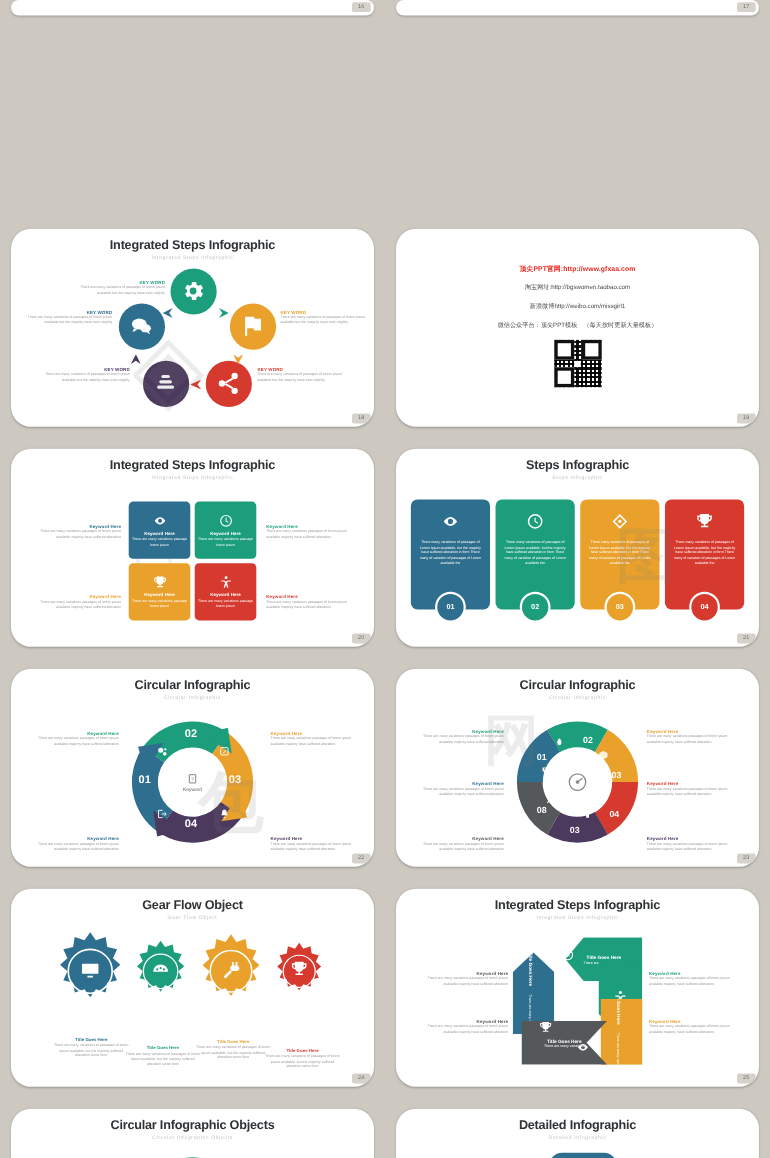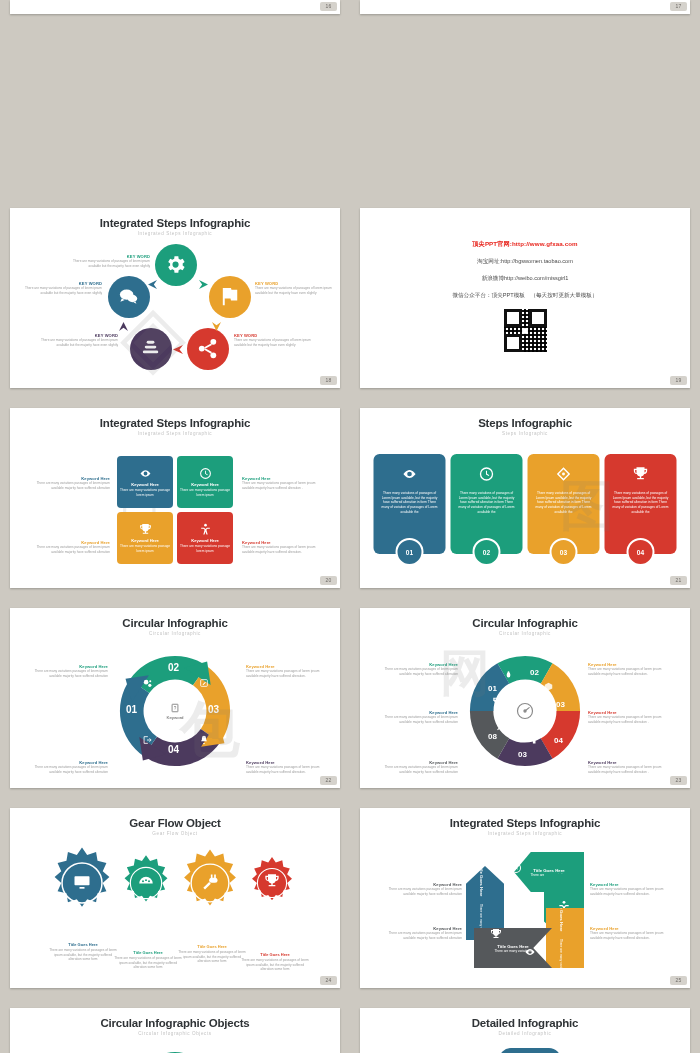--- a/index.html
+++ b/index.html
@@ -16,20 +16,21 @@
     grid-auto-rows:200px;
     box-sizing:border-box;
   }
   .cell{position:relative;box-sizing:border-box;padding:8px 10px 12px 10px;}
   .slide{
     position:relative;width:100%;height:100%;
     background:#ffffff;
     box-shadow:0 1px 2px rgba(0,0,0,.25);
     box-sizing:border-box;
     overflow:hidden;
+    border-radius:18px;
   }
   .badge{
     position:absolute;right:3px;bottom:3px;
     min-width:13px;height:9px;line-height:9px;
     background:#d5d2cc;color:#6f6b66;
     font-size:5px;text-align:center;border-radius:2px;
     padding:0 2px;letter-spacing:.2px;
   }
   .title{
     text-align:center;color:#2f3336;

